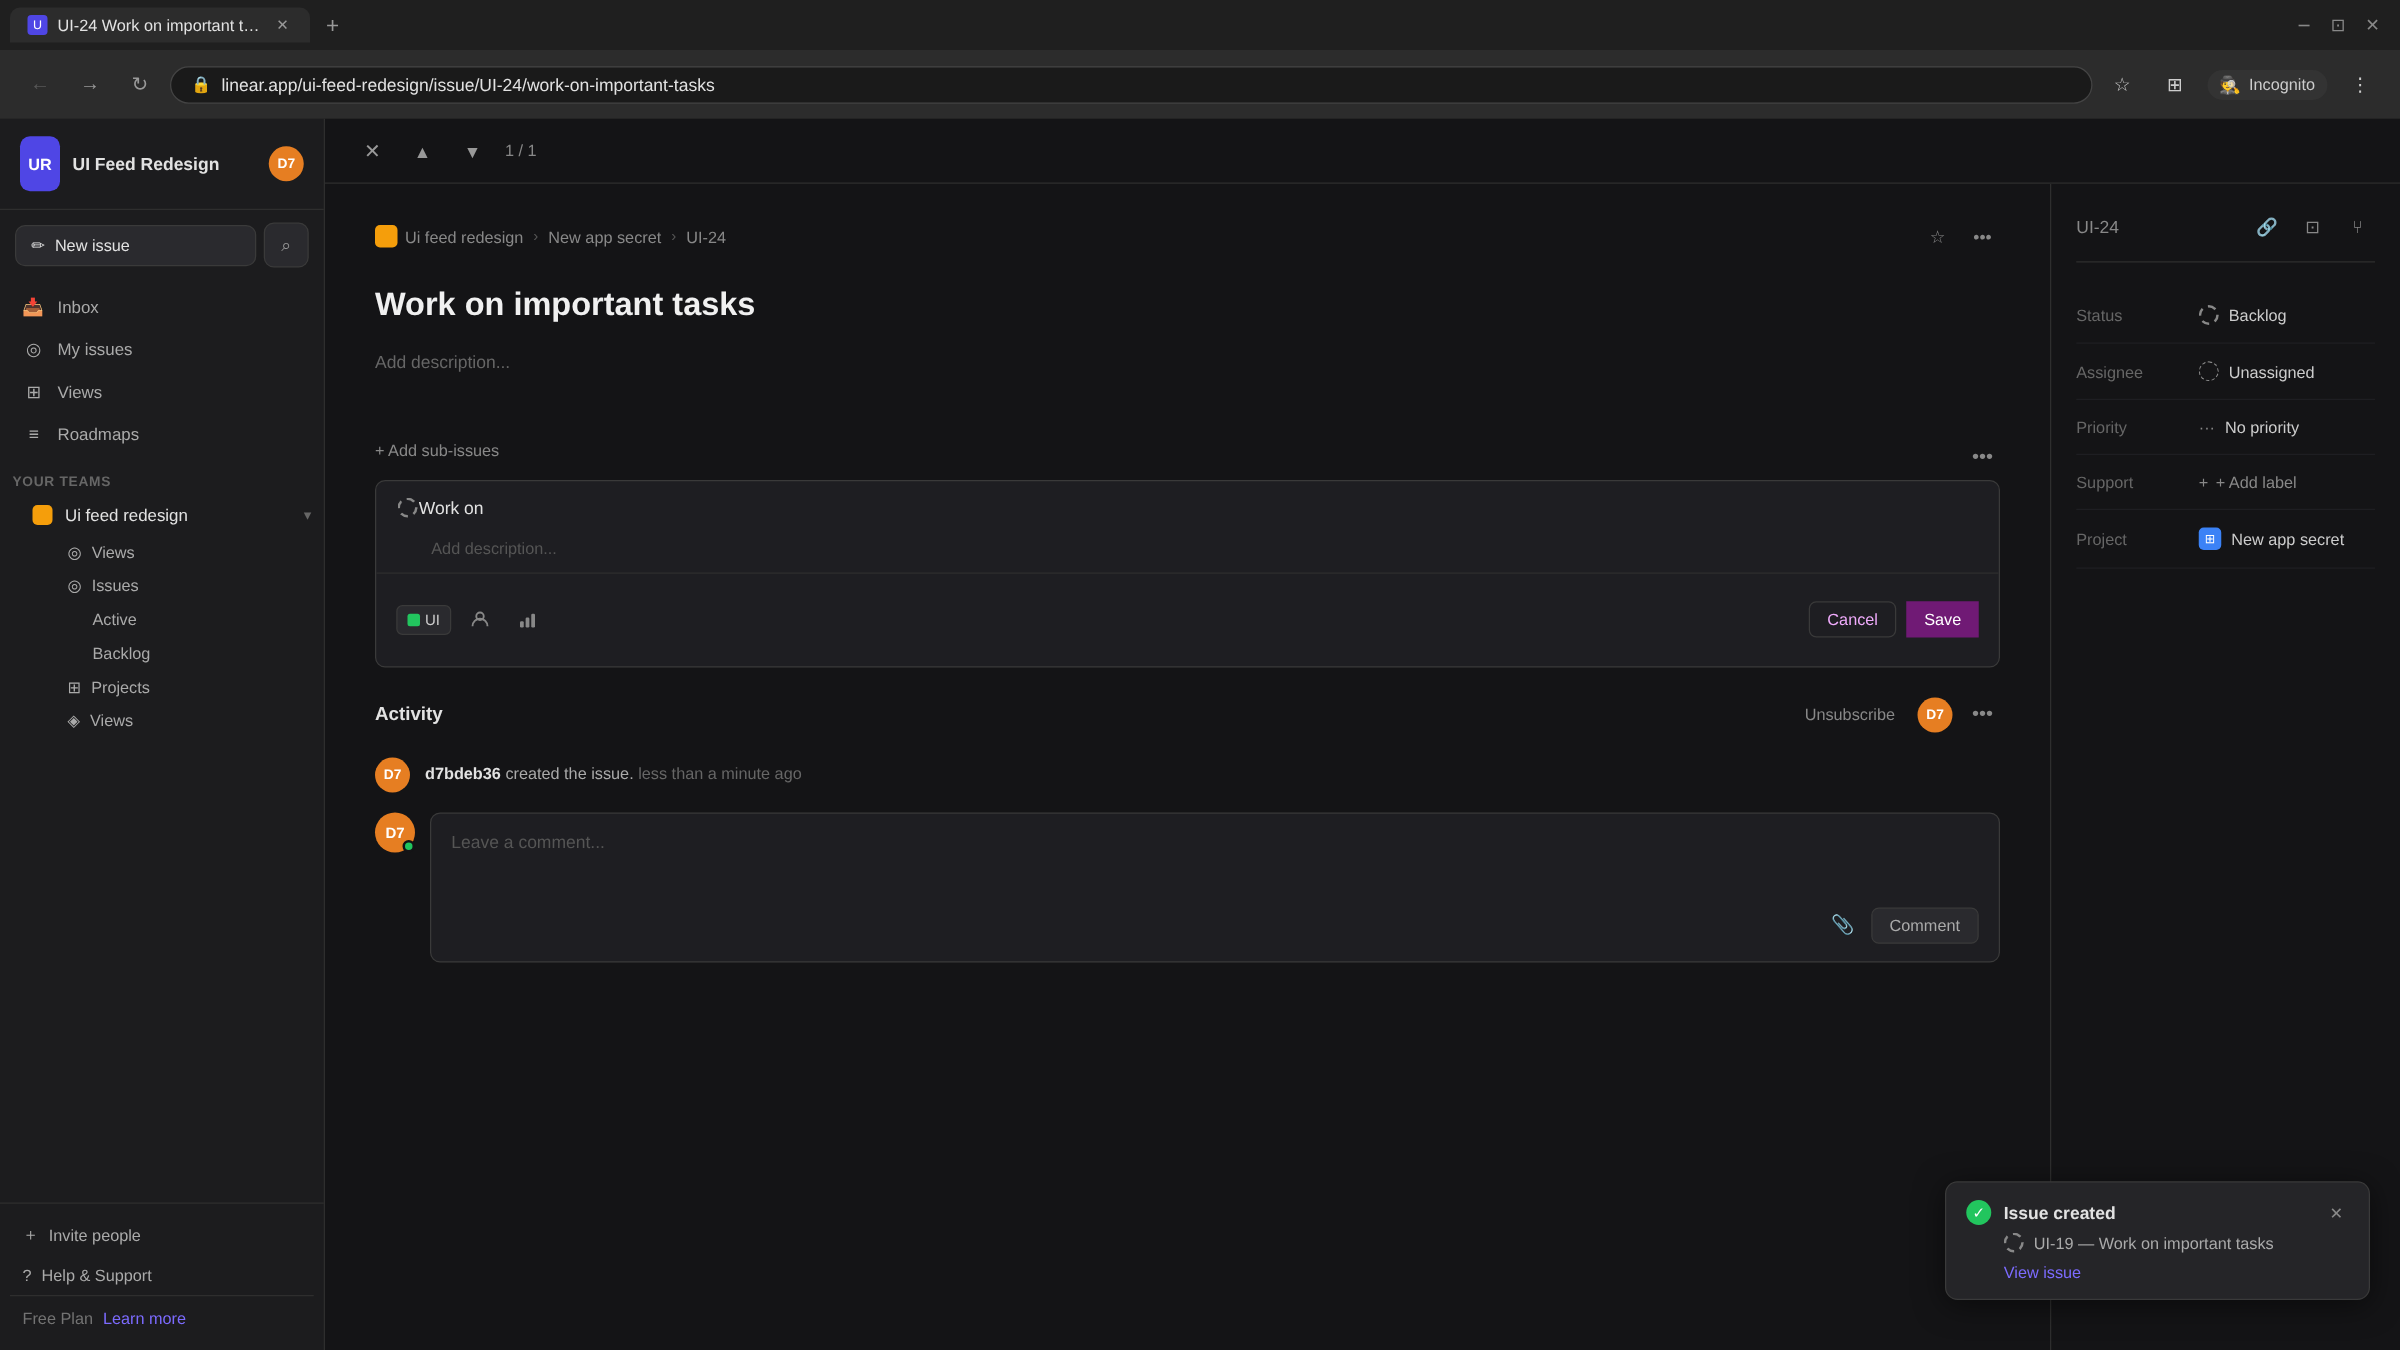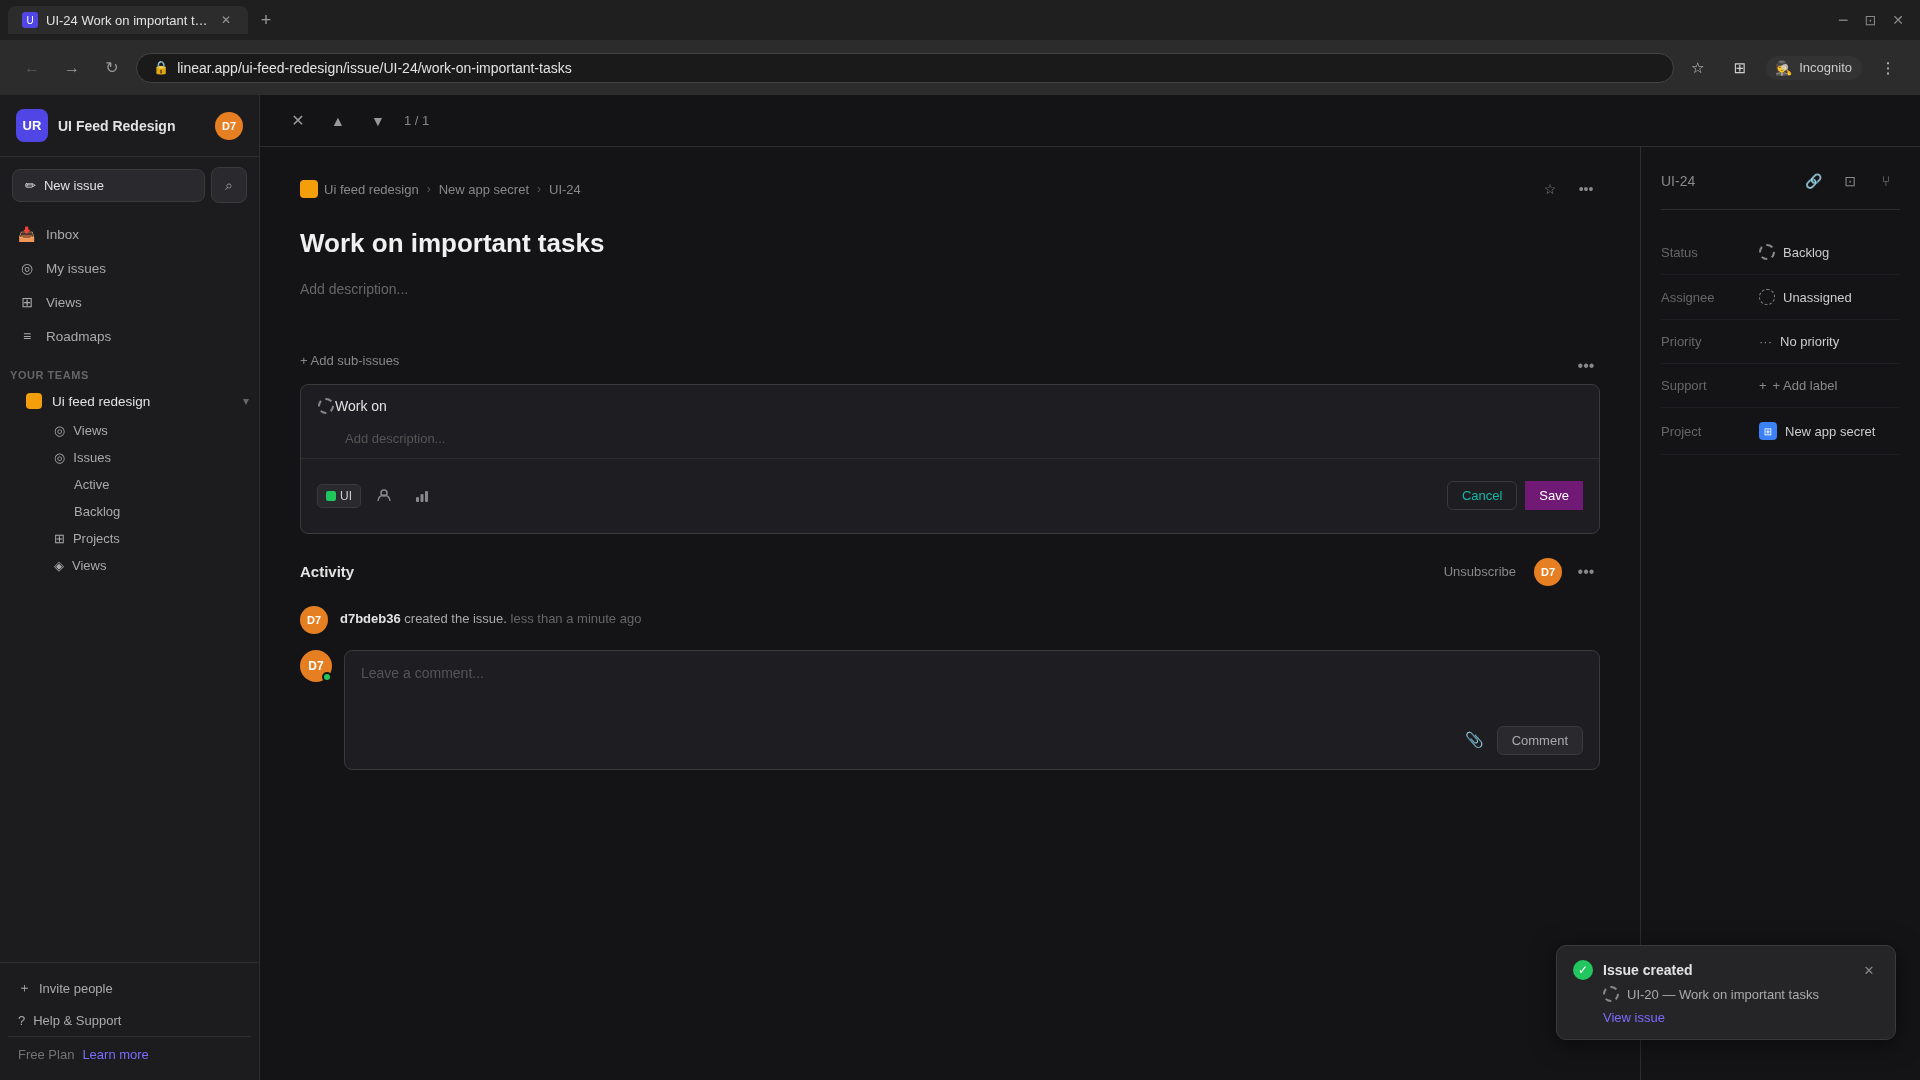--- a/index.html
+++ b/index.html
@@ -151,21 +151,21 @@
     }
     .sidebar-header {
       display: flex;
       align-items: center;
       padding: 14px 16px;
       gap: 10px;
       border-bottom: 1px solid #2e2e2e;
     }
     .sidebar-logo {
       width: 32px;
-      height: 33px;
+      height: 44px;
       background: #4f46e5;
       border-radius: 8px;
       display: flex;
       align-items: center;
       justify-content: center;
       font-size: 13px;
       font-weight: 700;
       color: white;
     }
     .sidebar-workspace {
@@ -539,21 +539,21 @@
     .form-actions {
       margin-left: auto;
       display: flex;
       gap: 8px;
     }
     .cancel-btn {
       padding: 6px 14px;
       border-radius: 6px;
       background: transparent;
       border: 1px solid #3a3a3a;
-      color: #14b8a6;
+      color: #f0abfc;
       font-size: 13px;
       cursor: pointer;
     }
     .save-btn {
       padding: 6px 14px;
       border-radius: 0;
       background: #701a75;
       border: none;
       color: white;
       font-size: 13px;
@@ -1182,16 +1182,16 @@
 </div>
 
 <div class="toast">
   <div class="toast-header">
     <div class="toast-success-icon">✓</div>
     <span class="toast-title">Issue created</span>
     <div class="toast-close">✕</div>
   </div>
   <div class="toast-body">
     <div class="toast-issue-icon"></div>
-    <span class="toast-issue-text">UI-20 — Work on important tasks</span>
+    <span class="toast-issue-text">UI-19 — Work on important tasks</span>
   </div>
   <a class="toast-link">View issue</a>
 </div>
 
 </body></html>

